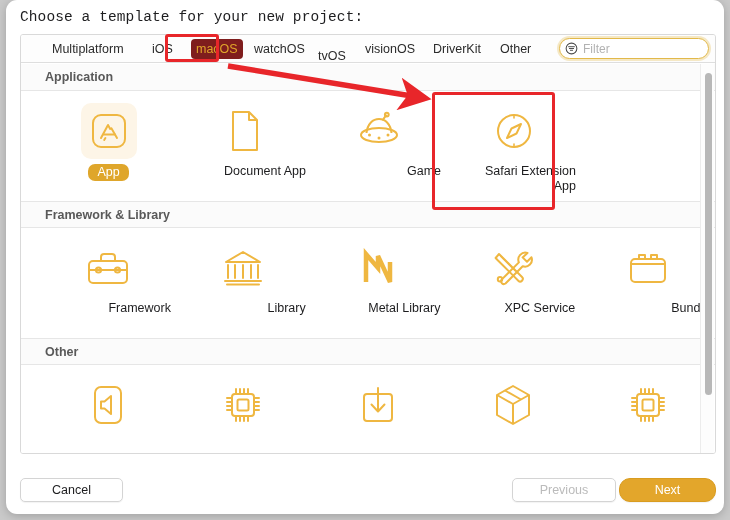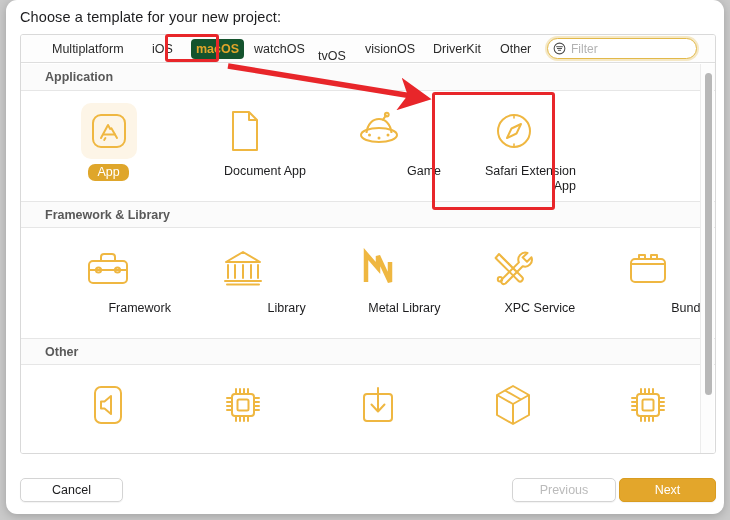--- a/index.html
+++ b/index.html
@@ -23,20 +23,21 @@
     box-shadow: 0 2px 10px rgba(0,0,0,0.20);
     overflow: hidden;
   }
   .dialog-title {
     position: absolute;
     left: 14px; top: 9px;
     font-size: 14.5px;
     color: #1d1d1f;
     letter-spacing: .1px;
     white-space: nowrap;
+    font-family: Liberation Mono, monospace;
   }
   
   .panel {
     position: absolute;
     left: 14px; top: 34px;
     width: 696px; height: 420px;
     border: 1px solid #d9d9d9;
     border-radius: 3px;
     background: #fff;
     overflow: hidden;
@@ -54,27 +55,26 @@
     height: 20px;
     line-height: 20px;
     font-size: 12.5px;
     color: #2b2b2b;
     white-space: nowrap;
     padding: 0 5px;
     border-radius: 4px;
     cursor: default;
   }
   .tab.selected {
-    background: #14532d;
+    background: #7f1d1d;
     color: #e0a52a;
-    font-weight: bold;
   }
   .filter-box {
     position: absolute;
-    right: 18px; top: 3px;
+    right: 6px; top: 3px;
     width: 150px; height: 21px;
     background: #fff;
     border: 1.6px solid #e2b94a;
     border-radius: 10.5px;
     box-shadow: 0 0 0 2px rgba(230,185,70,0.30);
     display: flex;
     align-items: center;
     padding-left: 5px;
     overflow: hidden;
   }
@@ -169,21 +169,21 @@
     cursor: default;
     border: 1px solid #d4d4d4;
     background: #fff;
     color: #1d1d1f;
     box-shadow: 0 1px 1px rgba(0,0,0,0.05);
   }
   #cancel-btn { left: 14px; top: 478px; width: 103px; }
   #prev-btn   { left: 506px; top: 478px; width: 104px; color: #bbbbbb; }
   #next-btn   {
     left: 613px; top: 478px; width: 97px;
-    background: #e3a62b; border-color: #d99c20; color: #ffffff;
+    background: #e3a62b; border-color: #d99c20; color: #ffffff; border-radius: 11px;
   }
   
   .annot {
     position: absolute;
     border: 3px solid #e8262a;
     border-radius: 3px;
     pointer-events: none;
   }
   #annot-tab  { left: 165px; top: 34px;  width: 54px;  height: 28px; }
   #annot-tile { left: 432px; top: 92px;  width: 123px; height: 118px; }

